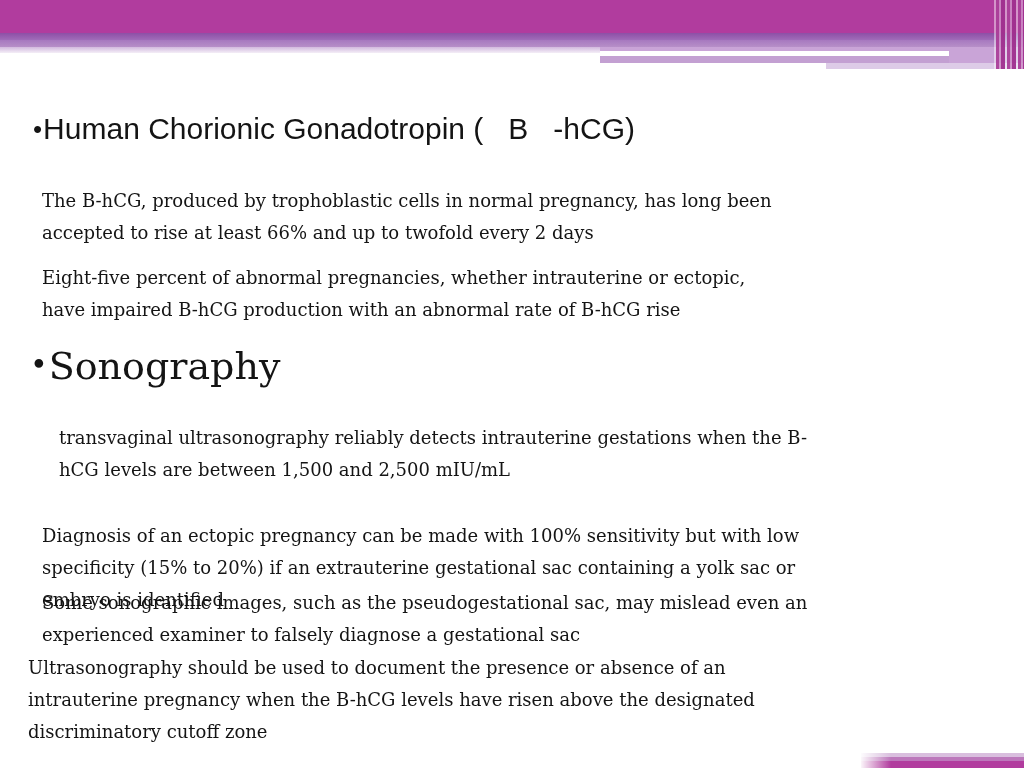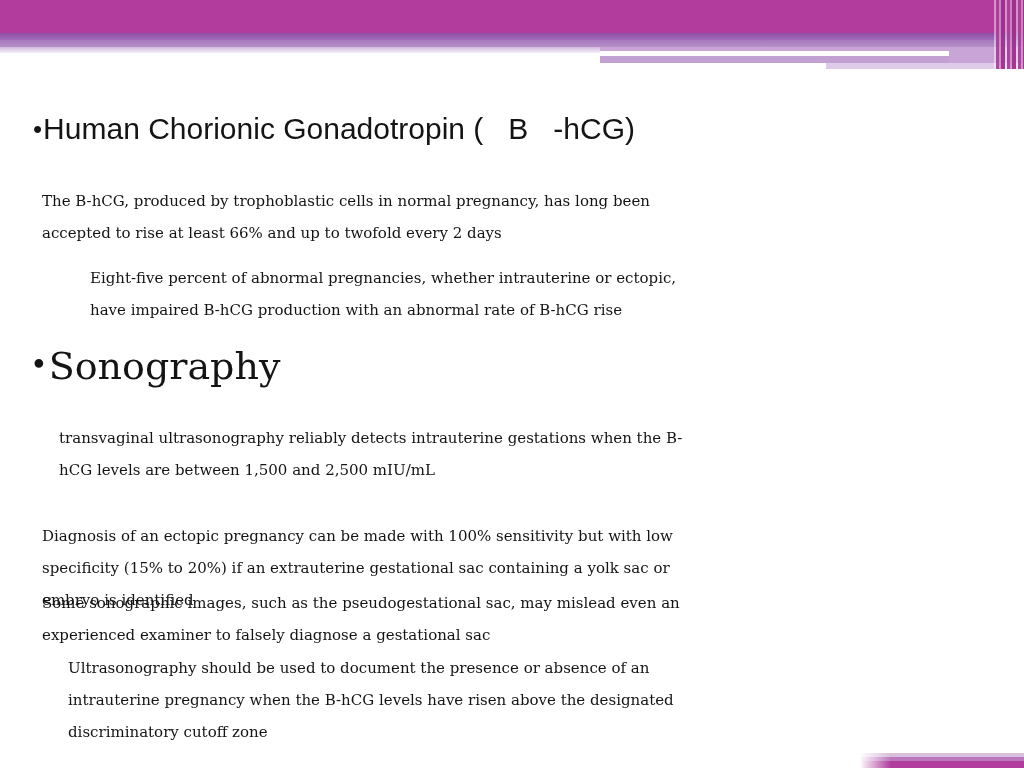--- a/index.html
+++ b/index.html
@@ -46,30 +46,30 @@
     font-family: "Liberation Sans", sans-serif;
     font-size: 30px; font-weight: 400;
     color: var(--text_color, #141414);
     letter-spacing: 0px;
     white-space: pre-line;
   }
   .slide-title .bullet { font-size: 26px; vertical-align: 1px; margin-right: 1px; }
 
   .body-para {
     font-family: "DejaVu Serif", "Liberation Serif", serif;
-    font-size: 15px; line-height: 32px;
+    font-size: 18px; line-height: 32px;
     color: var(--text_color, #141414);
     white-space: pre-line;
   }
   #para1 { left:42px; top:185px; }
-  #para2 { left:42px; top:262px;margin-left:48px; }
+  #para2 { left:42px; top:262px; }
   #para3 { left:59px; top:422px; }
   #para4 { left:42px; top:491px;margin-top:29px; }
   #para5 { left:42px; top:587px; }
-  #para6 { left:28px; top:652px;margin-left:40px; }
+  #para6 { left:28px; top:652px; }
 
   .section-heading {
     left:30px; top:344px;
     font-family: "DejaVu Serif", "Liberation Serif", serif;
     font-size: 38px; font-weight: normal;
     color: var(--text_color, #141414);
   }
   .section-heading .bullet { font-size: 30px; vertical-align: 4px; margin-right: 1px; }
 </style>
 </head>

